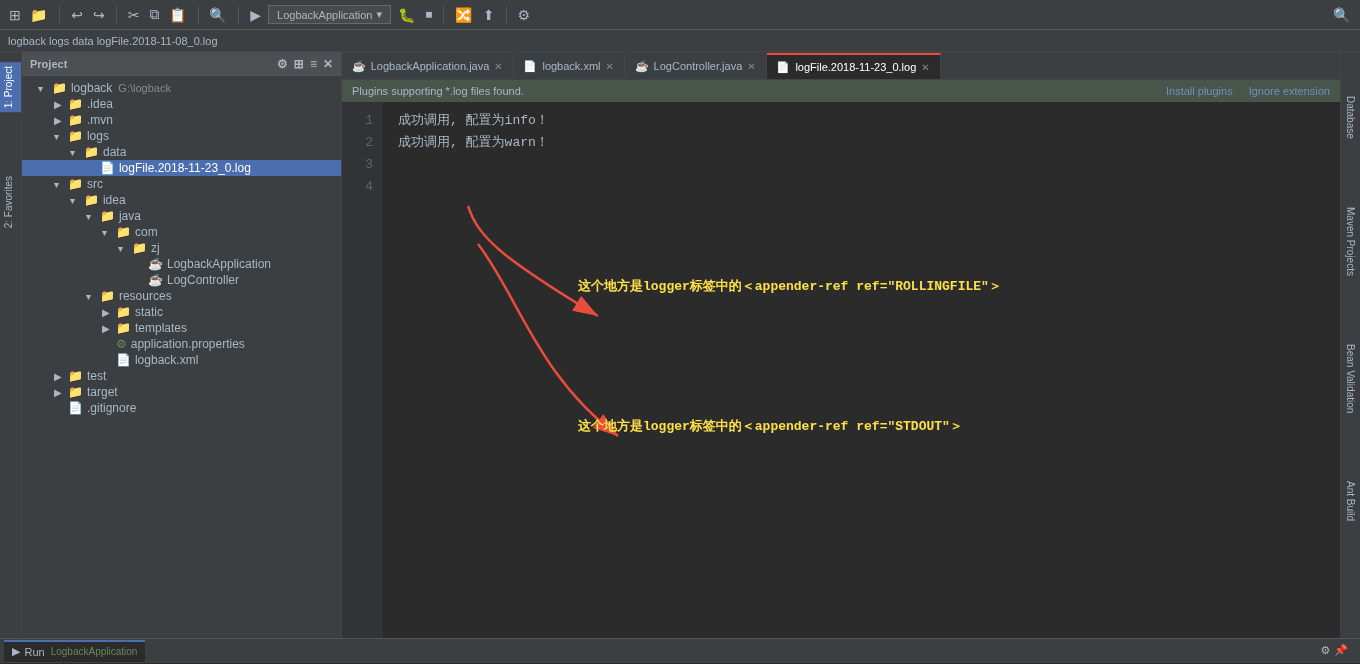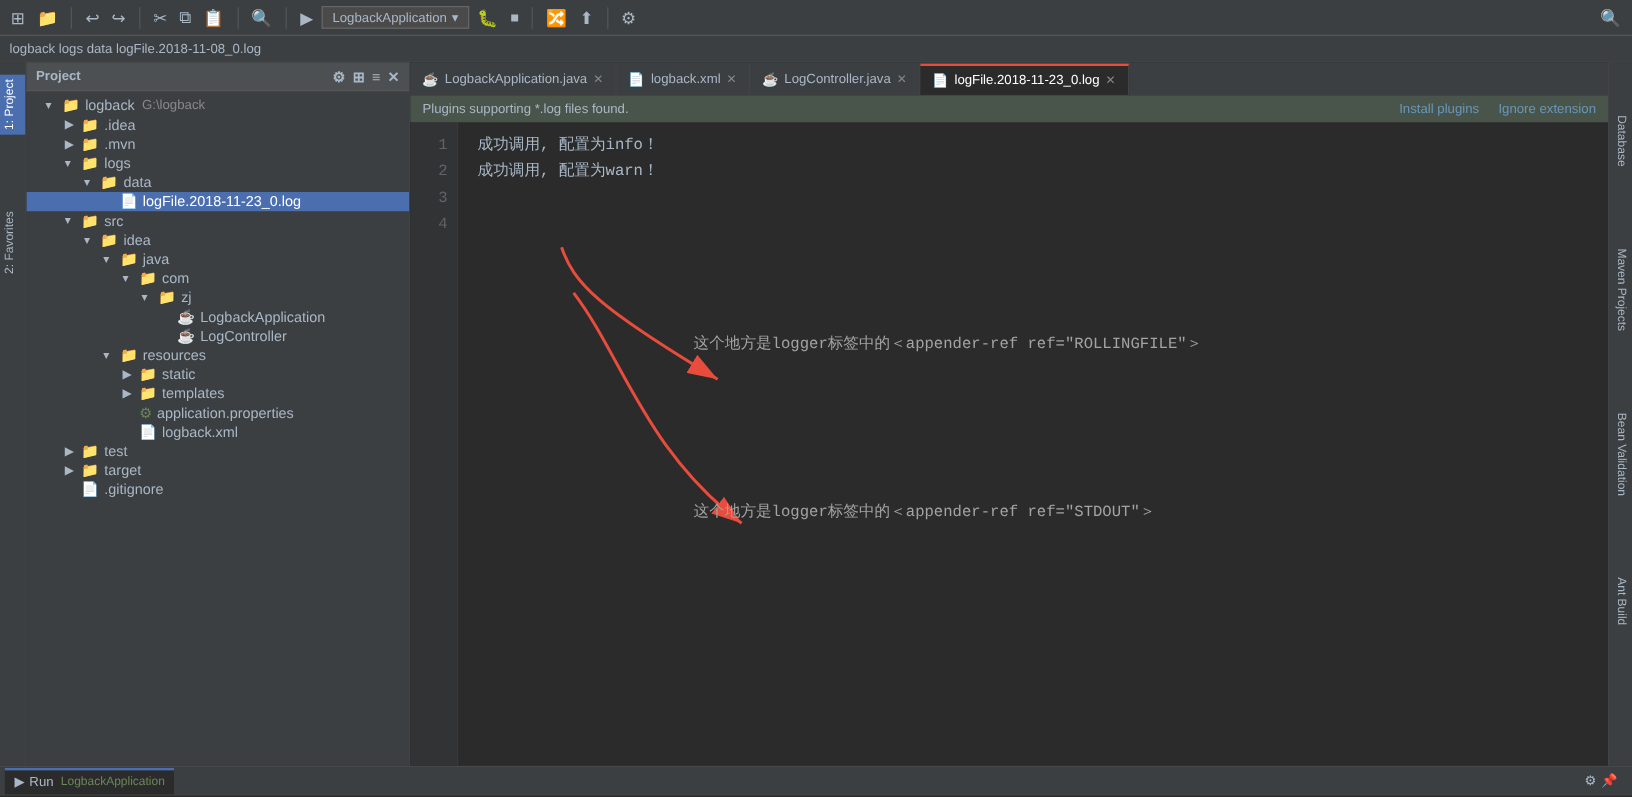--- a/index.html
+++ b/index.html
@@ -173,23 +173,23 @@
       color: #a9b7c6;
       background: #2b2b2b;
       overflow: auto;
       position: relative;
     }
 
     .code-line { height: 22px; display: flex; align-items: center; text-align: center; }
 
     .callout-text {
       position: absolute;
-      color: #a3a3a3;
+      color: #fde047;
       font-size: 14px;
-      font-weight: normal;
+      font-weight: bold;
       white-space: nowrap;
     }
 
     
     #right-panels {
       width: 20px;
       background: #3c3f41;
       border-left: 1px solid #444;
       display: flex;
       flex-direction: column;

